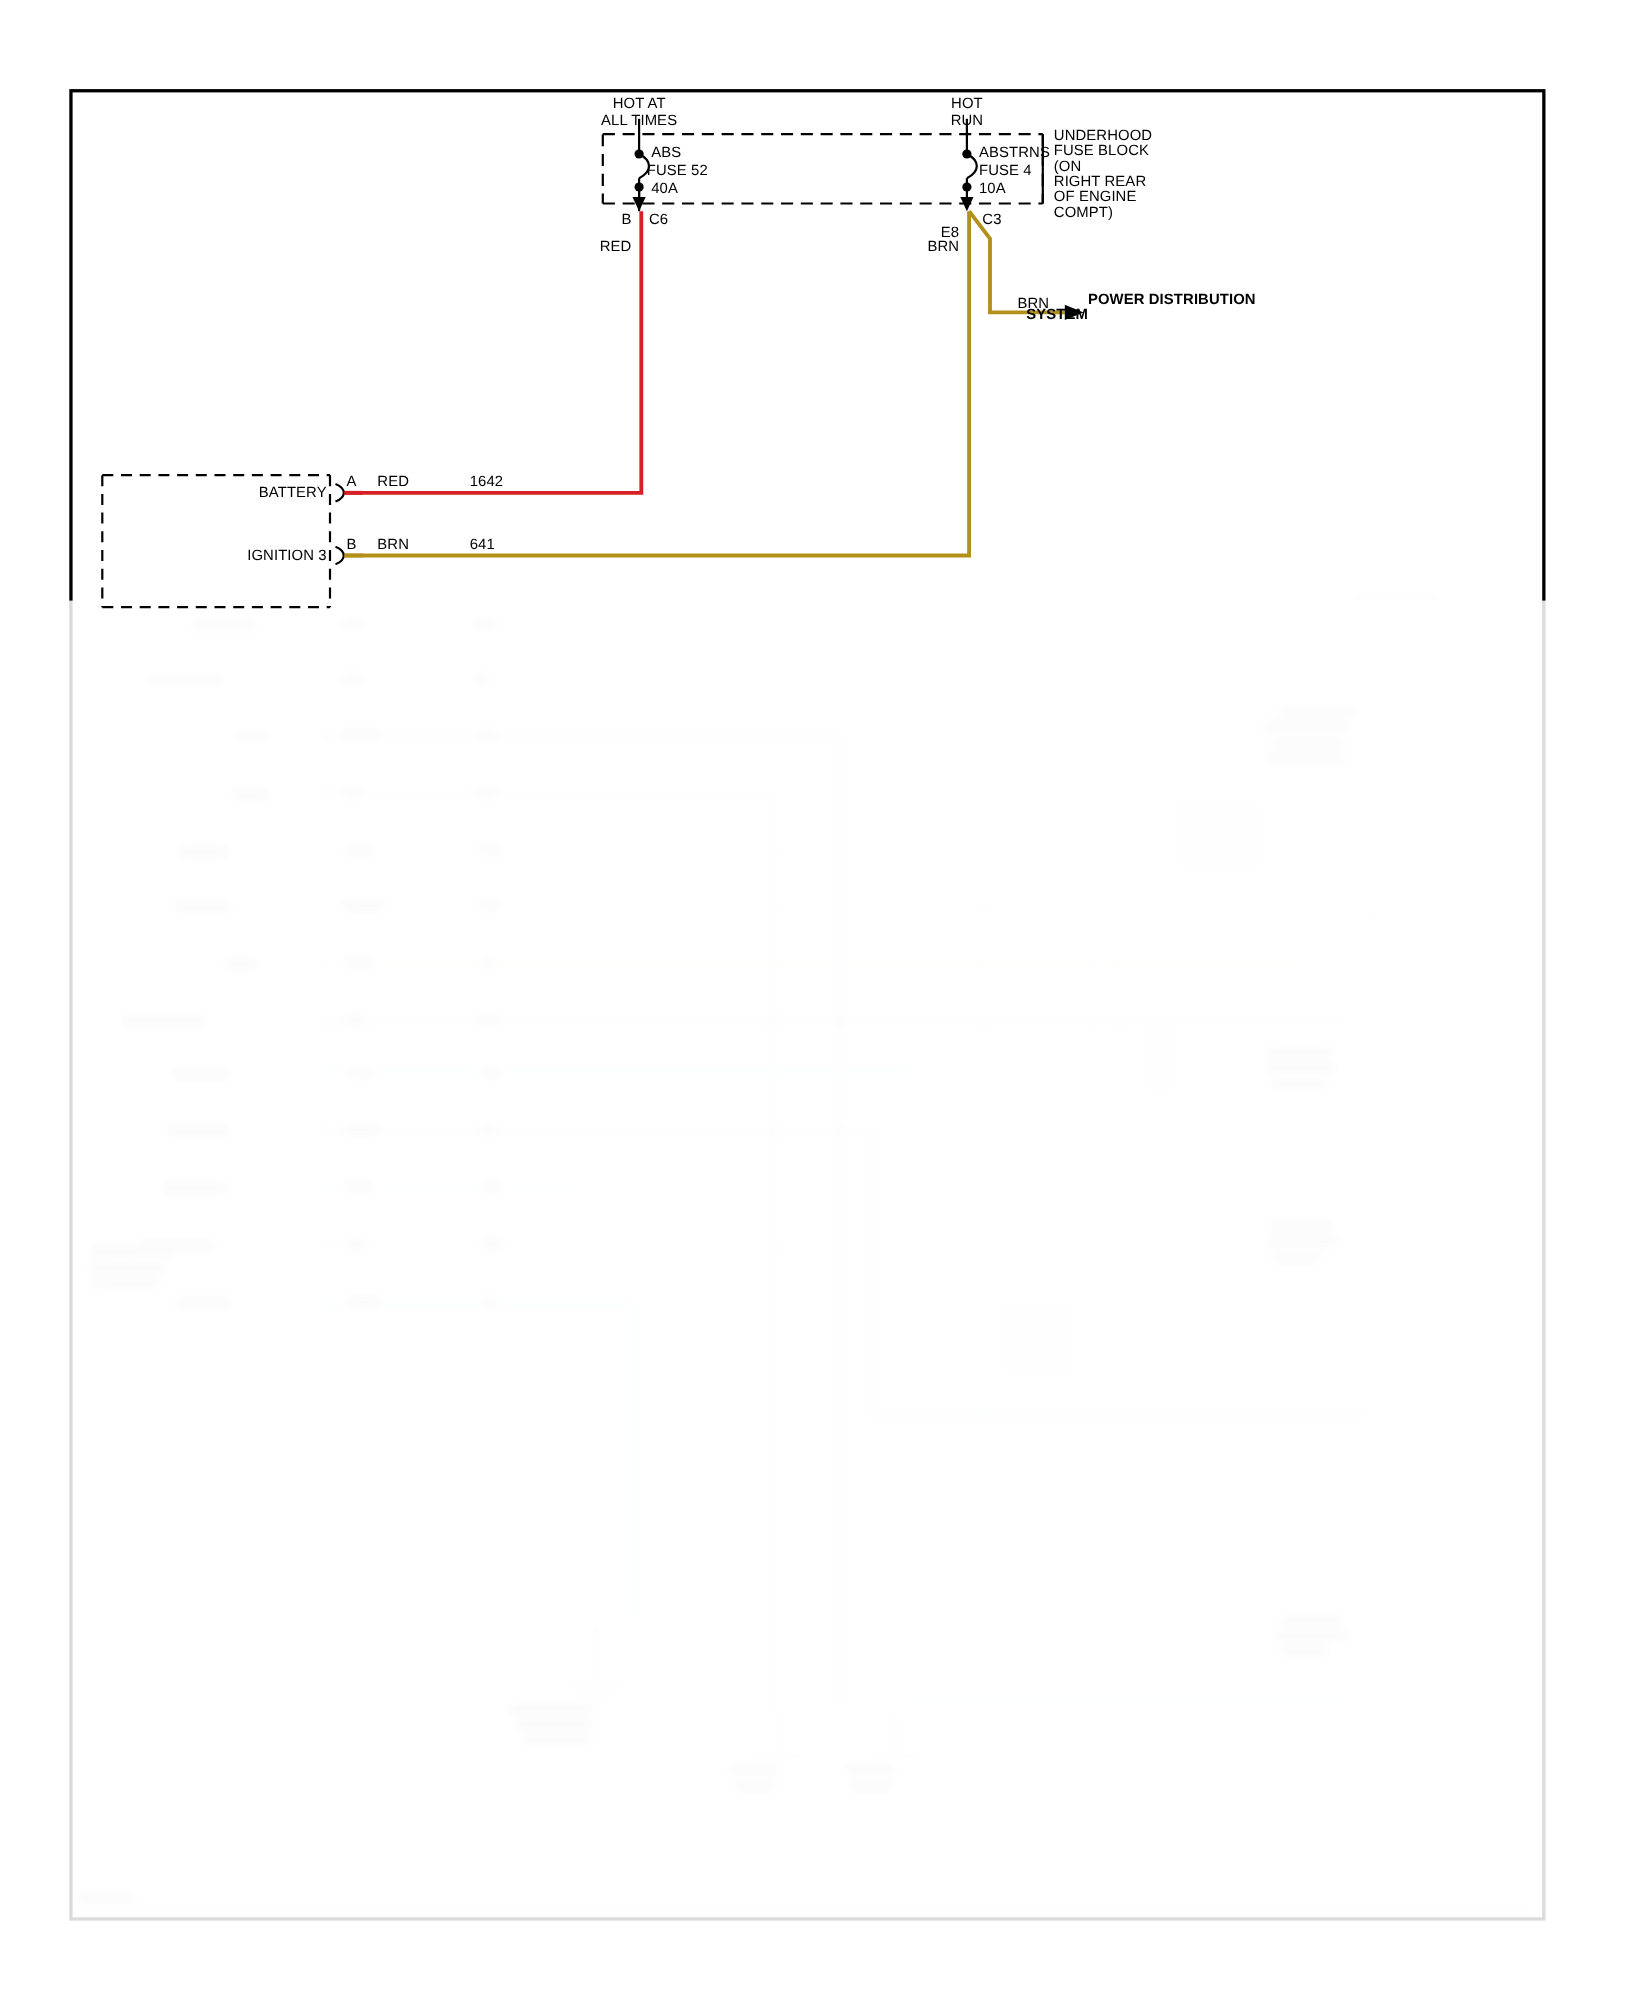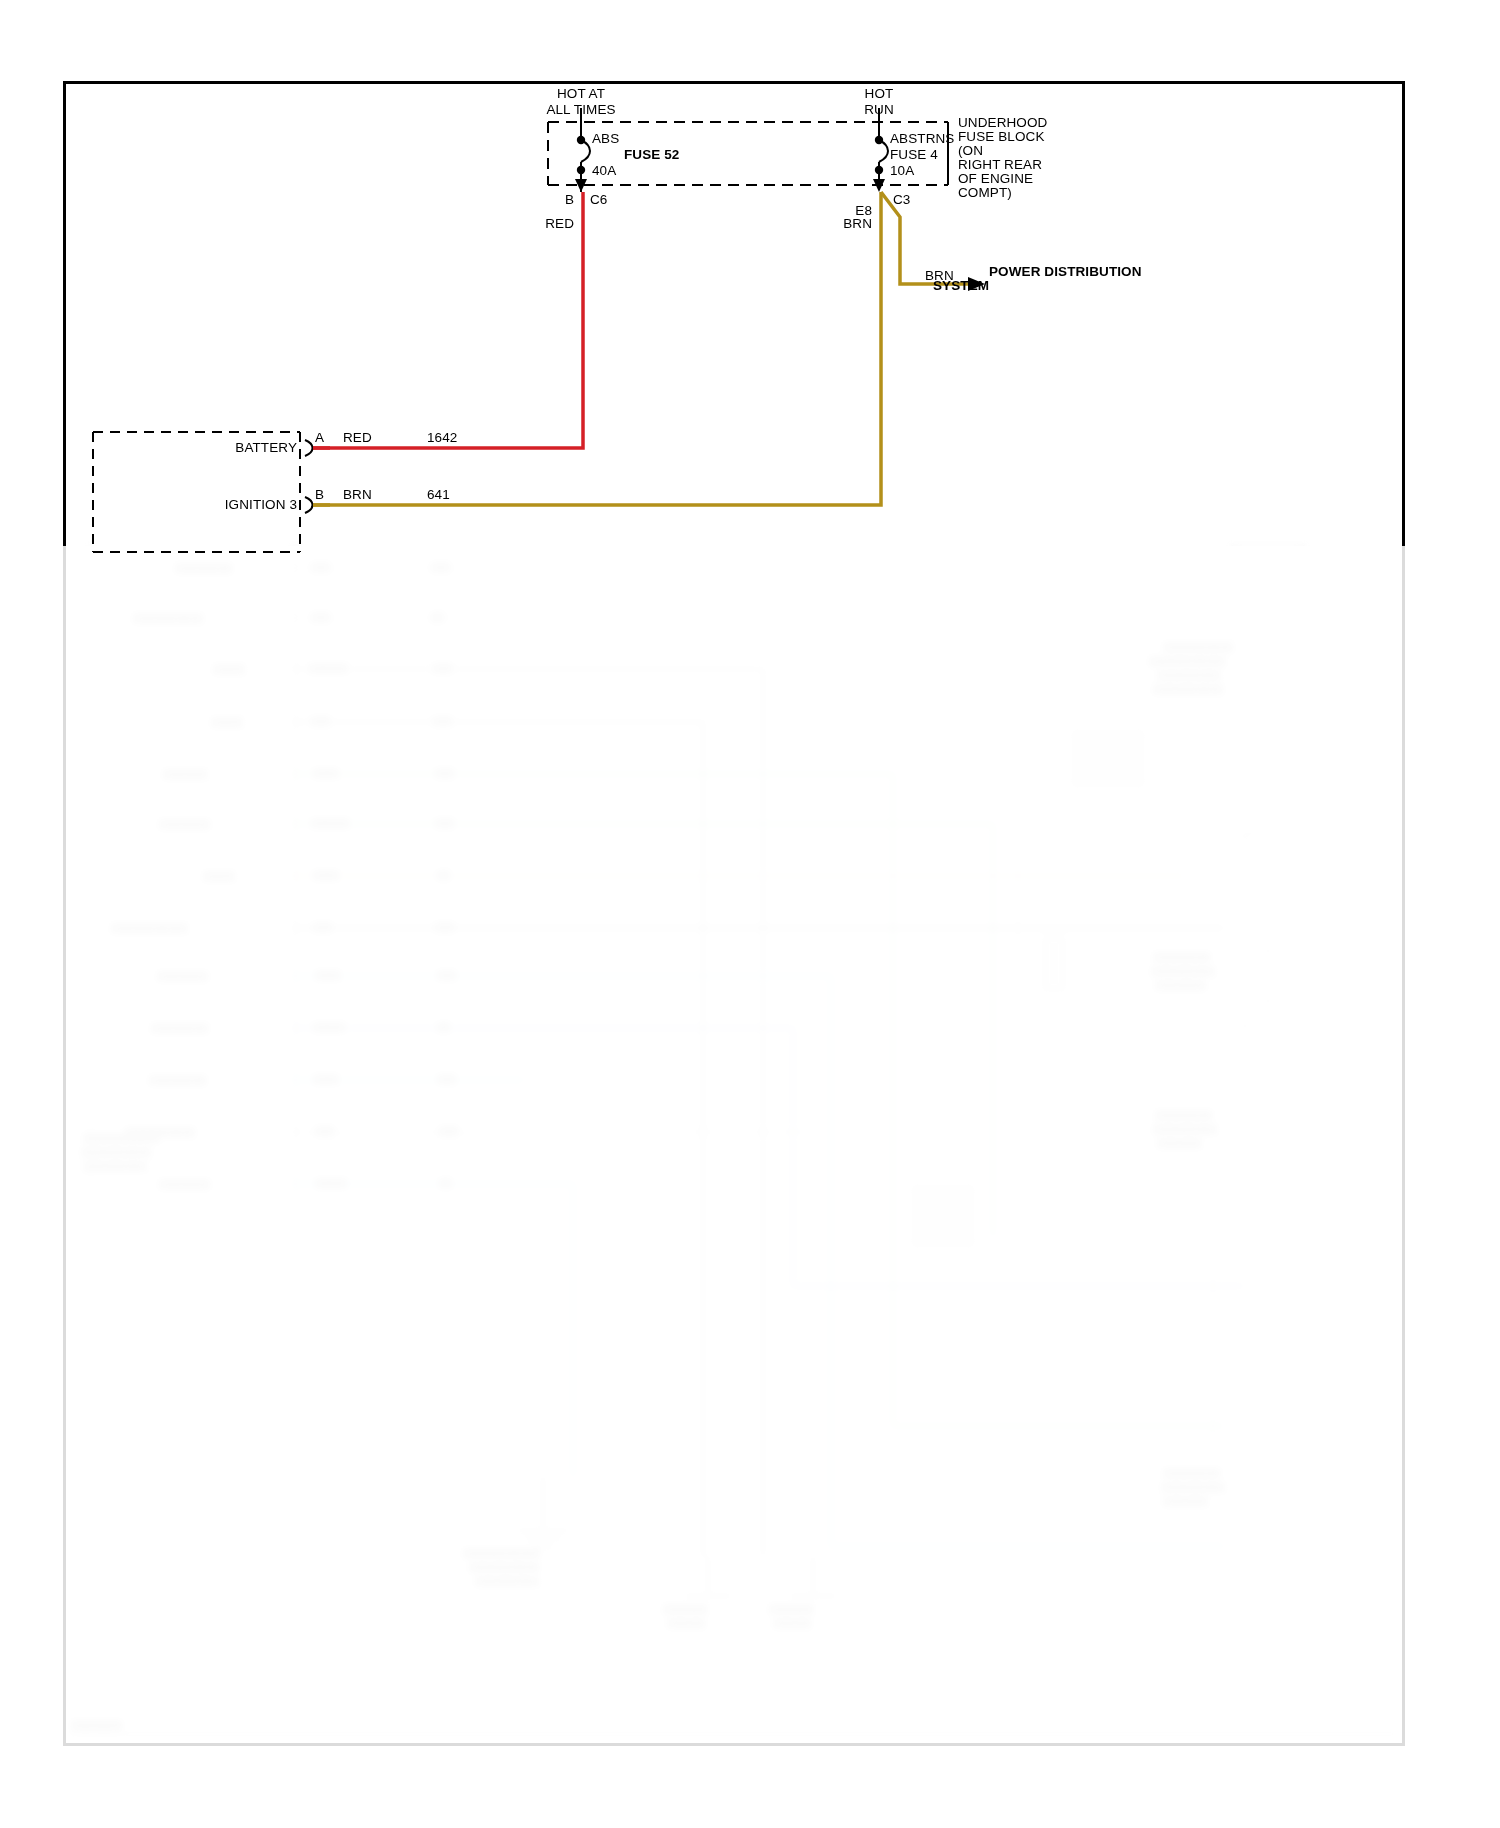--- a/index.html
+++ b/index.html
@@ -276,21 +276,21 @@
 
   <div style="position:absolute;left:0;top:0;width:1500px;height:1828px;z-index:80;">
 
     <div class="lbl center" style="left:581px; top:86px;">HOT AT</div>
     <div class="lbl center" style="left:581px; top:102px;">ALL TIMES</div>
 
     <div class="lbl center" style="left:879px; top:86px;">HOT</div>
     <div class="lbl center" style="left:879px; top:102px;">RUN</div>
 
     <div class="lbl" style="left:592px; top:131px;">ABS</div>
-    <div class="lbl" style="left:624px; top:147px;font-weight:bold;">FUSE 52</div>
+    <div class="lbl" style="left:588px; top:147px;">FUSE 52</div>
     <div class="lbl" style="left:592px; top:163px;">40A</div>
 
     <div class="lbl" style="left:890px; top:131px;">ABSTRNS</div>
     <div class="lbl" style="left:890px; top:147px;">FUSE 4</div>
     <div class="lbl" style="left:890px; top:163px;">10A</div>
 
     <div class="lbl right" style="left:574px; top:192px;">B</div>
     <div class="lbl" style="left:590px; top:192px;">C6</div>
     <div class="lbl right" style="left:574px; top:216px;">RED</div>
 

